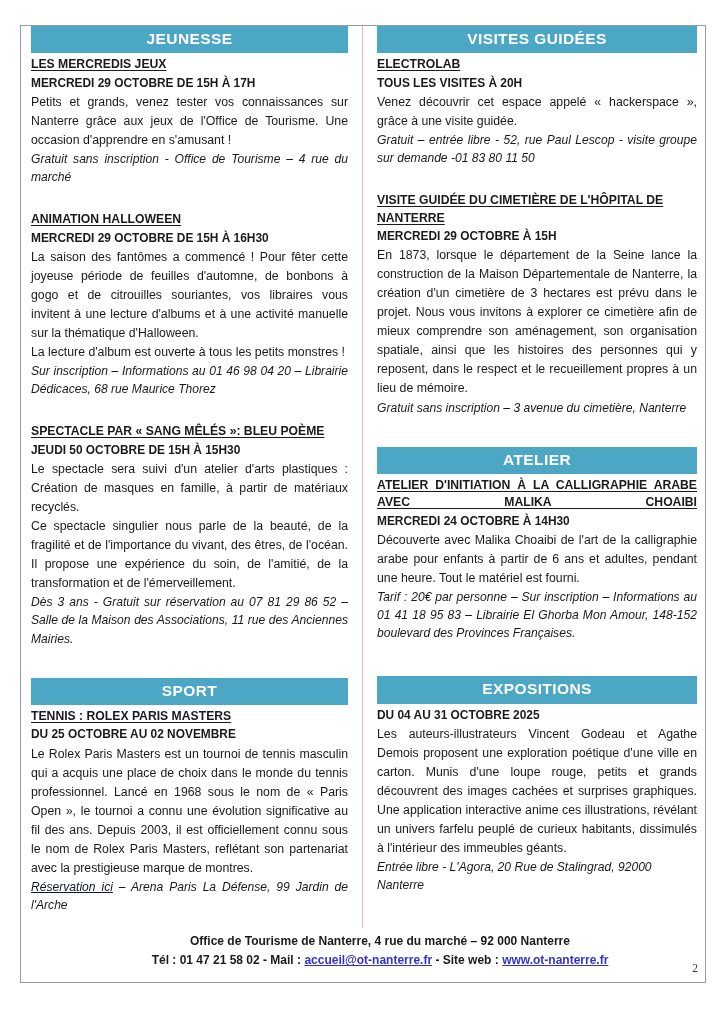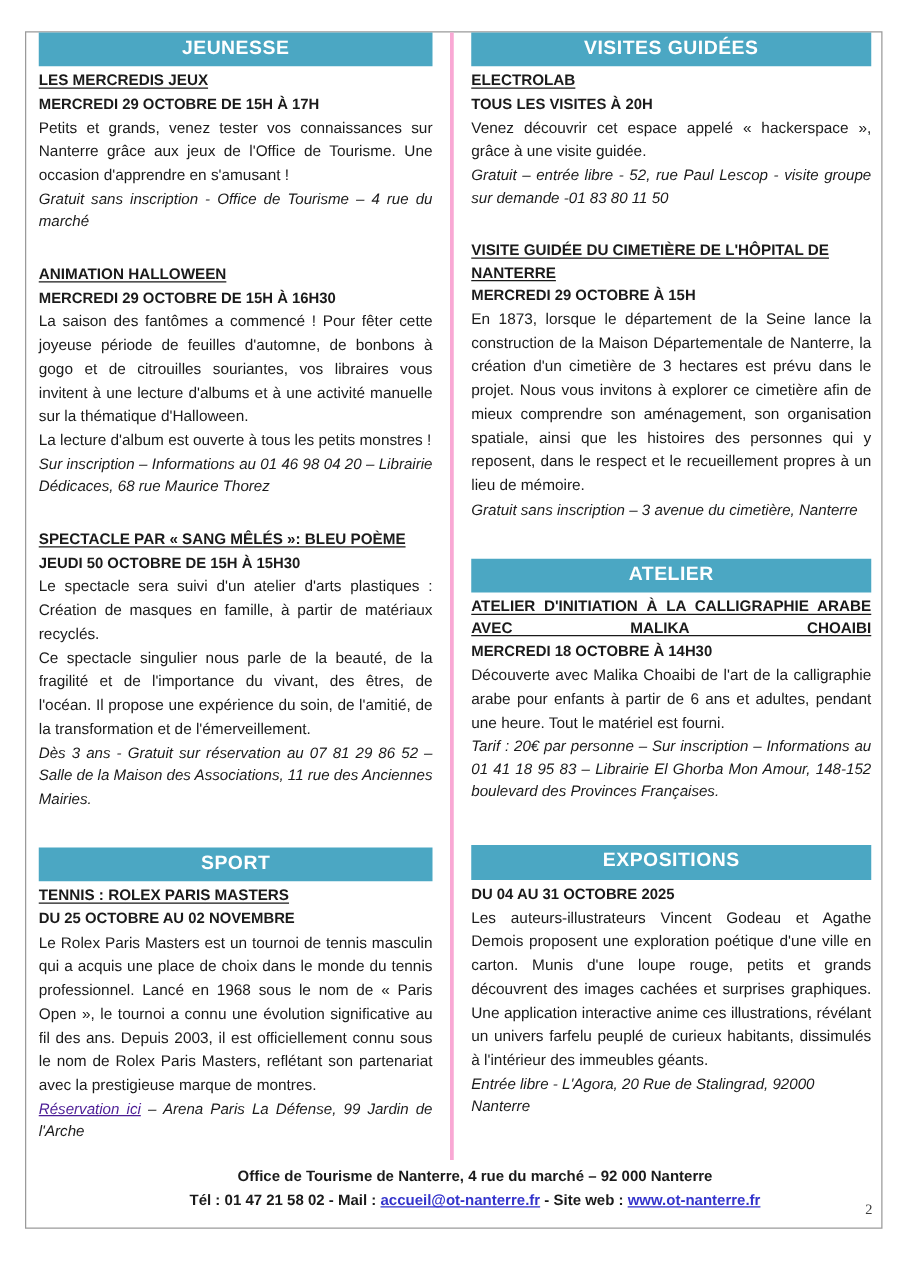--- a/index.html
+++ b/index.html
@@ -33,21 +33,21 @@
     left: 21px; top: 26px;
     width: 684px;
     height: 900px;
     display: flex;
     align-items: flex-start;
   }
   .col {
     width: 342px;
     padding: 0 8px 0 10px;
   }
-  .col-left { border-right: 3px solid #f9a8d4; padding-right: 14px; }
+  .col-left { border-right: 1px solid #f9a8d4; padding-right: 14px; }
   .col-right { padding-left: 14px; }
 
   .banner {
     background: #4BA7C3;
     color: #ffffff;
     text-align: center;
     font-weight: bold;
     font-size: 15.5px;
     letter-spacing: 0.4px;
     padding: 5px 0 6px 0;
@@ -83,21 +83,21 @@
   .ev-body.left { text-align: left; }
   .ev-info {
     font-size: 12.1px;
     font-style: italic;
     line-height: 1.5;
     text-align: justify;
     margin: 0;
   }
   .ev-info.left { text-align: left; }
   .link {
-    color: #4c1d95;
+    color: #0f172a;
     text-decoration: underline;
   }
   .spacer-sm { height: 10px; }
   .spacer-md { height: 16px; }
   .spacer-lg { height: 20px; }
 
   
   .footer {
     position: absolute;
     left: 38px;
@@ -194,21 +194,21 @@
         <div class="ev-body">En 1873, lorsque le département de la Seine lance la construction de la Maison Départementale de Nanterre, la création d'un cimetière de 3 hectares est prévu dans le projet. Nous vous invitons à explorer ce cimetière afin de mieux comprendre son aménagement, son organisation spatiale, ainsi que les histoires des personnes qui y reposent, dans le respect et le recueillement propres à un lieu de mémoire.</div>
         <div class="ev-info">Gratuit sans inscription – 3 avenue du cimetière, Nanterre</div>
       </div>
 
       <div class="spacer-md"></div>
 
       <div class="banner">ATELIER</div>
 
       <div class="event">
         <div class="ev-title justify">ATELIER D'INITIATION À LA CALLIGRAPHIE ARABE AVEC MALIKA CHOAIBI</div>
-        <div class="ev-date">MERCREDI 18 OCTOBRE À 14H30</div>
+        <div class="ev-date">MERCREDI 24 OCTOBRE À 14H30</div>
         <div class="ev-body">Découverte avec Malika Choaibi de l'art de la calligraphie arabe pour enfants à partir de 6 ans et adultes, pendant une heure. Tout le matériel est fourni.</div>
         <div class="ev-info">Tarif : 20€ par personne – Sur inscription – Informations au 01 41 18 95 83 – Librairie El Ghorba Mon Amour, 148-152 boulevard des Provinces Françaises.</div>
       </div>
 
       <div class="spacer-lg"></div>
 
       <div class="banner">EXPOSITIONS</div>
 
       <div class="event">
         <div class="ev-date">DU 04 AU 31 OCTOBRE 2025</div>

